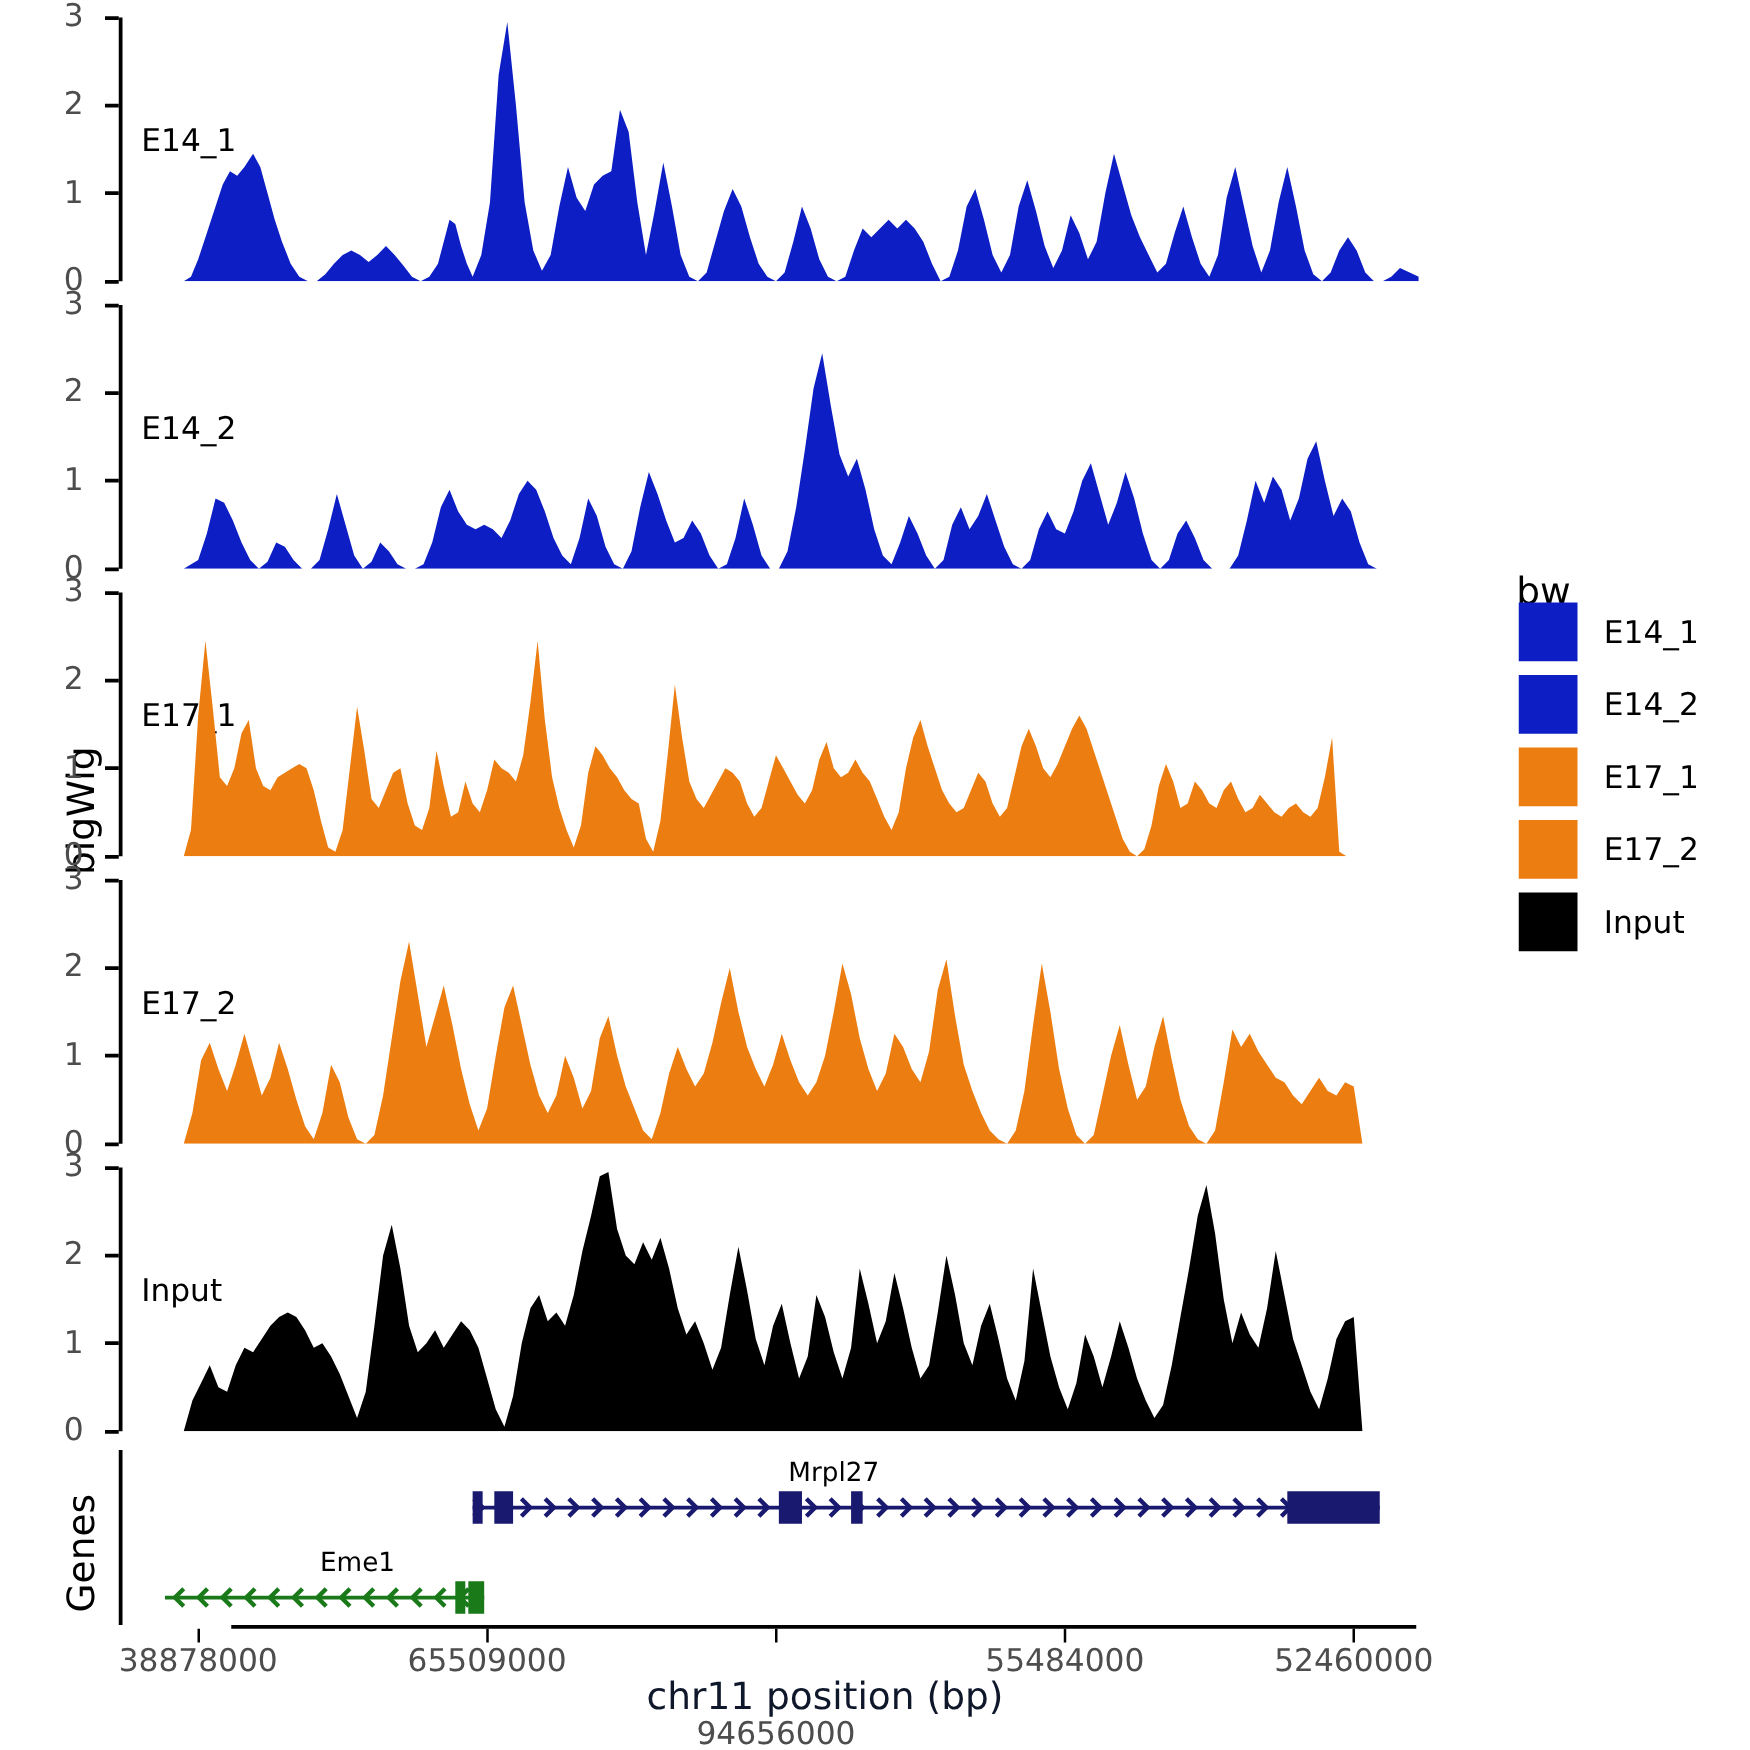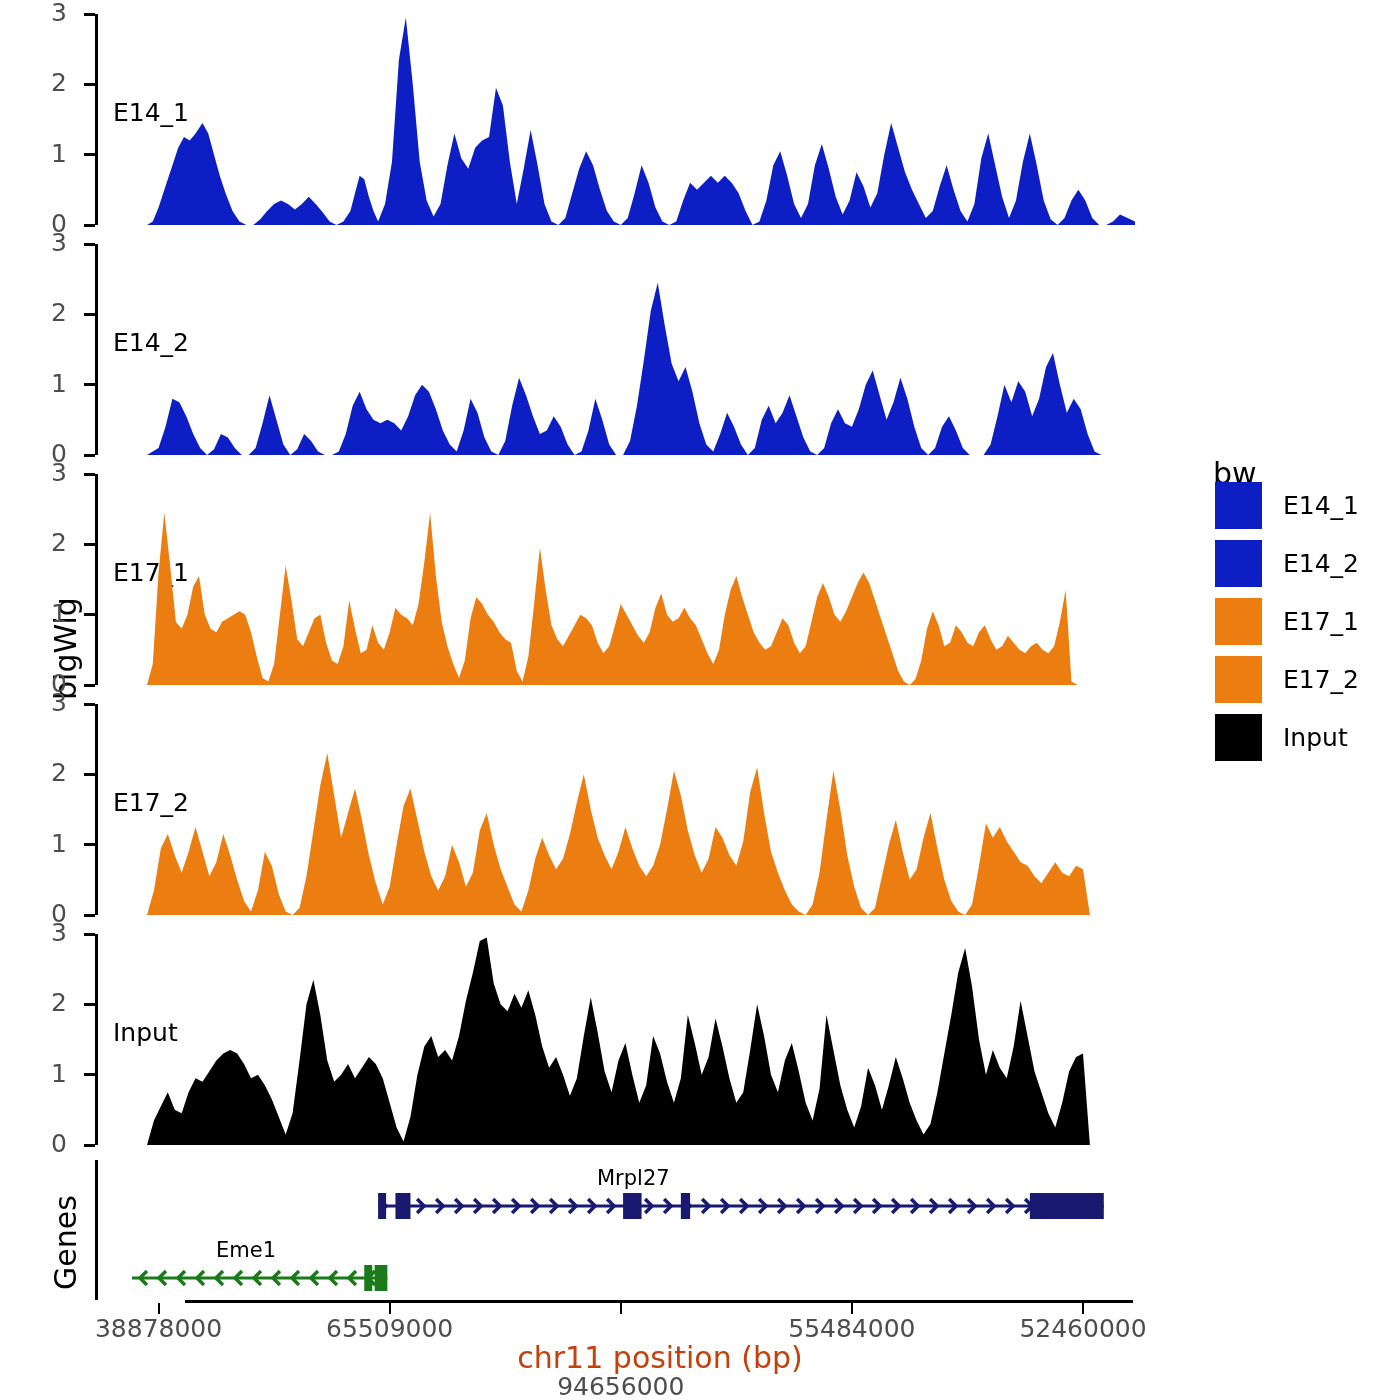--- a/index.html
+++ b/index.html
@@ -8,21 +8,21 @@
 
   .axis-title-y{
     position:absolute;
     font-size:30px;color:#000;
     transform:rotate(-90deg);
     transform-origin:left top;
     white-space:nowrap;
   }
   .axis-title-x{
     position:absolute;
-    font-size:30px;color:#c2410c;
+    font-size:30px;color:#0f172a;
     text-align:center;white-space:nowrap;
   }
   .panel{position:absolute;}
   .panel-axis{
     position:absolute;left:0;top:0;width:3px;height:100%;
     background:#000;
   }
   .tick{
     position:absolute;left:-11px;width:11px;height:3px;background:#000;
   }
@@ -44,21 +44,21 @@
 
   .genes-axis{position:absolute;width:3px;background:#000;}
 
   .legend-title{position:absolute;font-size:30px;color:#000;}
   .legend-row{position:absolute;display:flex;align-items:center;}
   .legend-swatch{width:47px;height:47px;}
   .legend-text{font-size:25px;color:#000;margin-left:21px;white-space:nowrap;}
 
   .gene-name{
     position:absolute;font-size:21px;color:#000;white-space:nowrap;
-    text-align:left;
+    text-align:center;
   }
 </style>
 </head>
 <body>
 
 <div id="root">
 
   <div class="axis-title-y" style="left:48px; top:700px;">bigWig</div>
 
   <div class="axis-title-y" style="left:48px; top:1290px; font-size:30px;">Genes</div>

